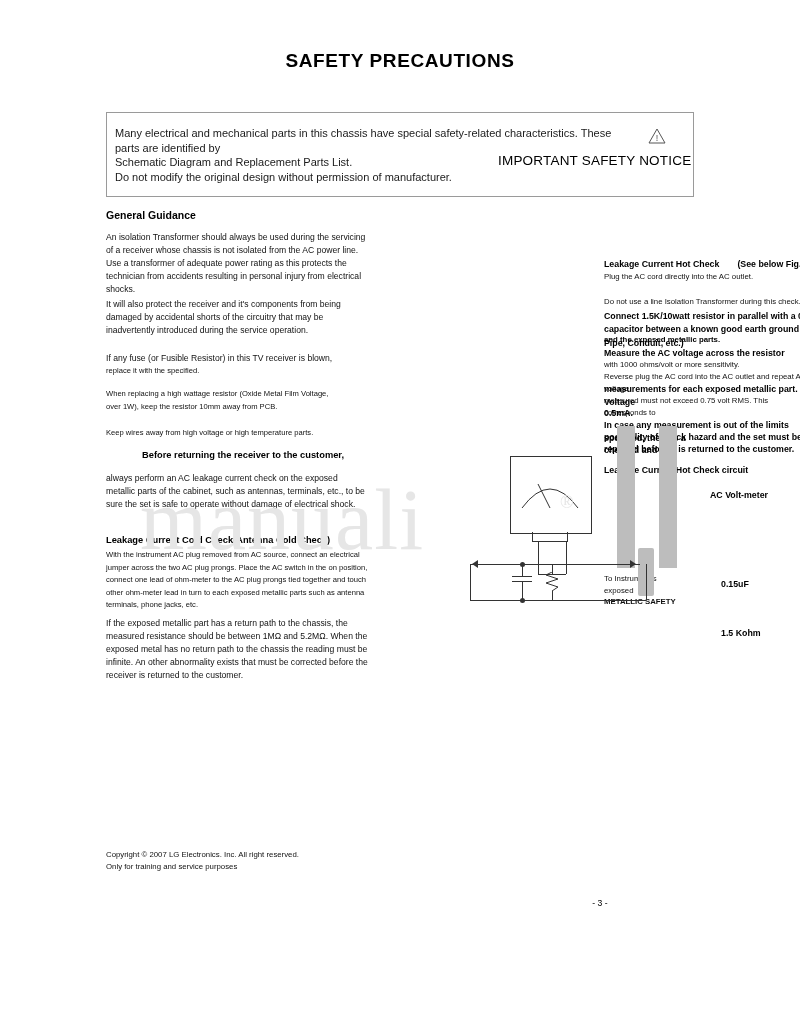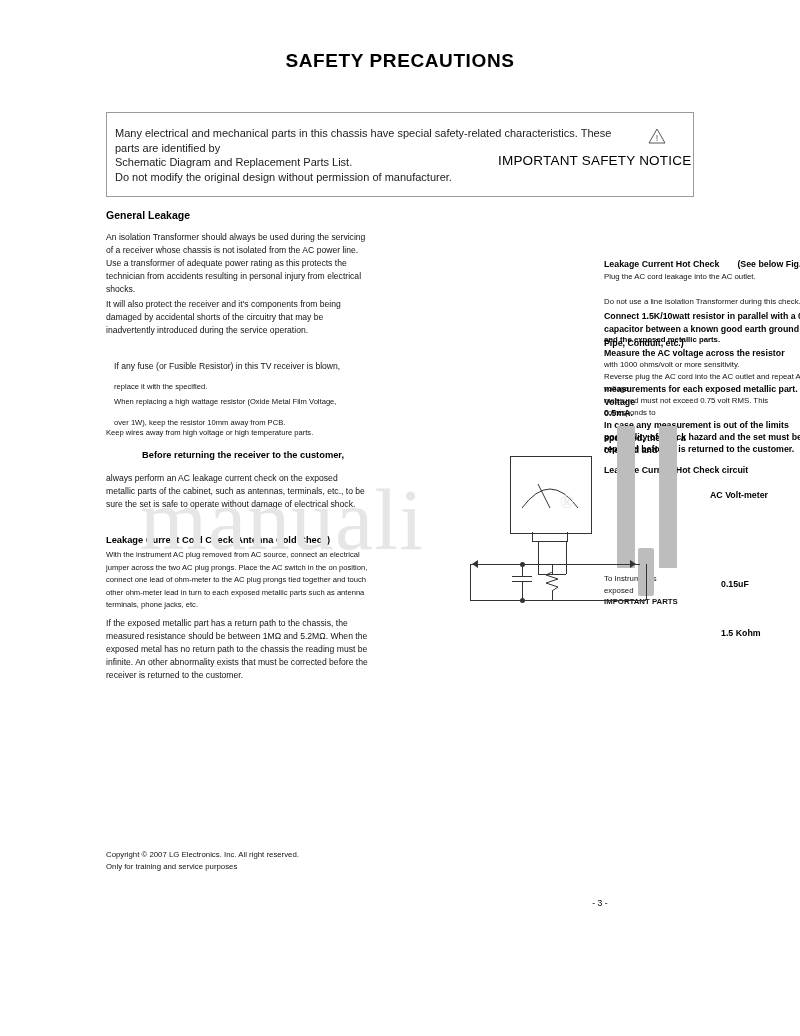--- a/index.html
+++ b/index.html
@@ -78,21 +78,21 @@
   #general-guidance-heading { left: 106px; top: 209px; }
   #before-returning-heading { left: 106px; top: 450px; font-size: 9.3px; padding-left: 36px; }
   #cold-check-heading { left: 106px; top: 535px; font-size: 9.3px; }
 
   .body-text {
     position: absolute;
     font-size: 8.6px;
     line-height: 13.1px;
     color: #111111;
   }
-  .body-text p { margin: 8px; }
+  .body-text p { margin: 0; }
   .body-small {
     font-size: 7.6px;
     line-height: 12.6px;
   }
   #para-isolation { left: 106px; top: 231px; width: 262px; }
   #para-protect   { left: 106px; top: 298px; width: 262px; }
   #para-fuse      { left: 106px; top: 352px; width: 262px; }
   #para-resistor  { left: 106px; top: 388px; width: 262px; }
   #para-wires     { left: 106px; top: 427px; width: 262px; }
   #para-leakage   { left: 106px; top: 472px; width: 262px; }
@@ -270,21 +270,21 @@
     </div>
   </div>
   <div class="warning-triangle">
     <svg width="18" height="16" viewBox="0 0 18 16">
       <polygon points="9,1 17,15 1,15" fill="none" stroke="#555" stroke-width="1"></polygon>
       <text x="9" y="13" font-size="9" text-anchor="middle" fill="#555" font-family="Liberation Sans, sans-serif">!</text>
     </svg>
   </div>
   <div class="notice-heading">IMPORTANT SAFETY NOTICE</div>
 
-  <div class="section-heading" id="general-guidance-heading">General Leakage</div>
+  <div class="section-heading" id="general-guidance-heading">General Guidance</div>
 
   <div class="body-text" id="para-isolation">An isolation Transformer should always be used during the servicing of a receiver whose chassis is not isolated from the AC power line. Use a transformer of adequate power rating as this protects the technician from accidents resulting in personal injury from electrical shocks.</div>
   <div class="body-text" id="para-protect">It will also protect the receiver and it's components from being damaged by accidental shorts of the circuitry that may be inadvertently introduced during the service operation.</div>
 
   <div class="body-text" id="para-fuse">
     <p>If any fuse (or Fusible Resistor) in this TV receiver is blown,</p>
     <p class="body-small">replace it with the specified.</p>
   </div>
 
   <div class="body-text body-small" id="para-resistor">
@@ -297,41 +297,41 @@
   <div class="section-heading" id="before-returning-heading">Before returning the receiver to the customer,</div>
   <div class="body-text" id="para-leakage">always perform an AC leakage current check on the exposed metallic parts of the cabinet, such as antennas, terminals, etc., to be sure the set is safe to operate without damage of electrical shock.</div>
 
   <div class="section-heading" id="cold-check-heading">Leakage Current Cold Check(Antenna Cold Check)</div>
   <div class="body-text body-small" id="para-cold-1">With the instrument AC plug removed from AC source, connect an electrical jumper across the two AC plug prongs. Place the AC switch in the on position, connect one lead of ohm-meter to the AC plug prongs tied together and touch other ohm-meter lead in turn to each exposed metallic parts such as antenna terminals, phone jacks, etc.</div>
   <div class="body-text" id="para-cold-2">If the exposed metallic part has a return path to the chassis, the measured resistance should be between 1MΩ and 5.2MΩ. When the exposed metal has no return path to the chassis the reading must be infinite. An other abnormality exists that must be corrected before the receiver is returned to the customer.</div>
 
   <div class="right-bold" id="hot-check-title">
     <span>Leakage Current Hot Check</span><span class="spacer"></span><span>(See below Fig.)</span>
   </div>
-  <div class="right-normal" id="hot-plug-line">Plug the AC cord leakage into the AC outlet.</div>
+  <div class="right-normal" id="hot-plug-line">Plug the AC cord directly into the AC outlet.</div>
   <div class="right-normal" id="no-isolation-line">Do not use a line Isolation Transformer during this check.</div>
   <div class="right-bold" id="connect-resistor">Connect 1.5K/10watt resistor in parallel with a 0.15uF capacitor between a known good earth ground (Water Pipe, Conduit, etc.)</div>
   <div class="right-bold" id="exposed-metal-line" style="font-size:7.8px;">and the exposed metallic parts.</div>
   <div class="right-bold" id="measure-ac">Measure the AC voltage across the resistor</div>
   <div class="right-normal" id="with-1000">with 1000 ohms/volt or more sensitivity.</div>
   <div class="right-normal" id="reverse-plug">Reverse plug the AC cord into the AC outlet and repeat AC voltage</div>
   <div class="right-bold" id="measurements">measurements for each exposed metallic part. Voltage</div>
   <div class="right-normal" id="measured-must">measured must not exceed 0.75 volt RMS. This corresponds to</div>
   <div class="right-bold" id="point5ma">0.5mA.</div>
   <div class="right-bold" id="in-case">In case any measurement is out of the limits specified, there is a</div>
   <div class="right-bold" id="possibility">possibility of shock hazard and the set must be checked and</div>
   <div class="right-bold" id="repaired">repaired before it is returned to the customer.</div>
 
   <div class="right-bold" id="circuit-label">Leakage Current Hot Check circuit</div>
   <div class="right-bold" id="ac-volt-meter">AC Volt-meter</div>
 
   <div class="right-normal" id="instrument-label">
     <span>To Instrument's</span><br>
     <span>exposed</span><br>
-    <span style="font-weight:bold">IMPORTANT PARTS</span>
+    <span style="font-weight:bold">METALLIC SAFETY</span>
   </div>
   <div class="right-bold" id="cap-label">0.15uF</div>
   <div class="right-bold" id="res-label">1.5 Kohm</div>
 
   <div class="circuit">
     <div class="grey-bar-1"></div>
     <div class="grey-bar-2"></div>
     <div class="grey-bar-3"></div>
 
     <div class="meter-box"></div>

